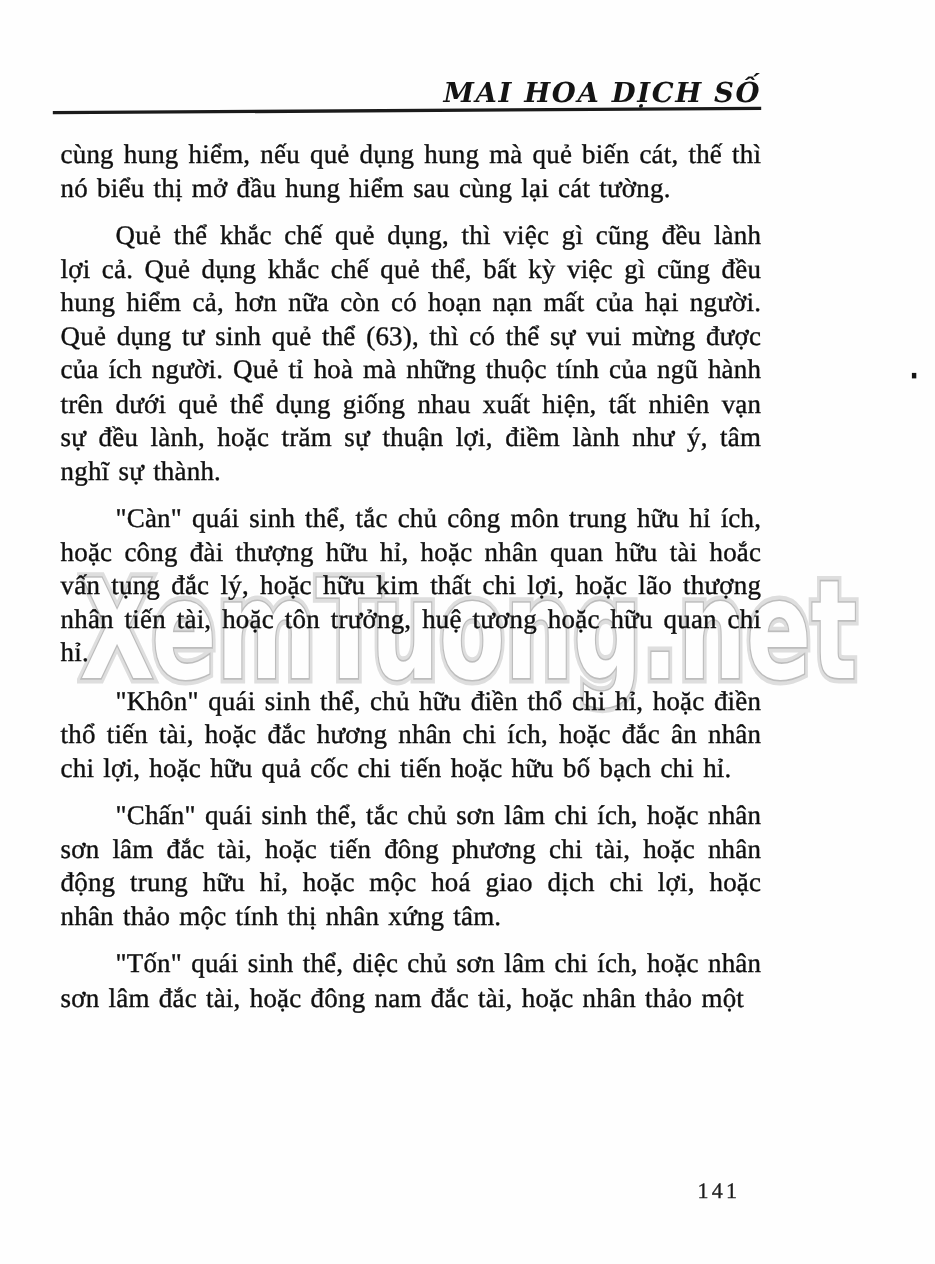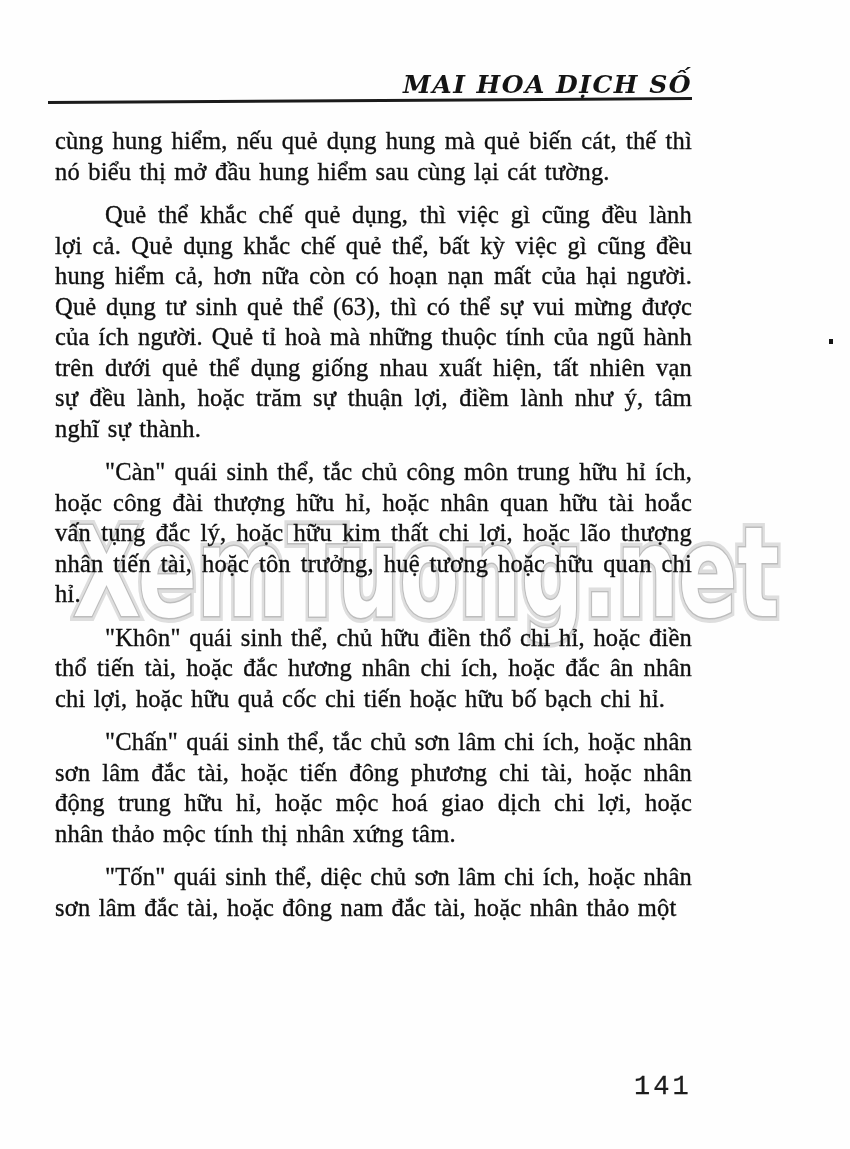--- a/index.html
+++ b/index.html
@@ -75,22 +75,22 @@
     height: 5px;
     background: #141414;
     z-index: 3;
   }
 
   
   .page-number {
     position: absolute;
     top: 1072px;
     left: 634px;
-    font-family: Liberation Mono, monospace;
-    font-size: 27px;
+    font-family: Liberation Serif, serif;
+    font-size: 20px;
     letter-spacing: 3px;
     color: #1c1c1c;
     z-index: 3;
     -webkit-text-stroke: 0.3px #1c1c1c;
   }
 
   
   .footer {
     position: absolute;
     top: 1099px;

